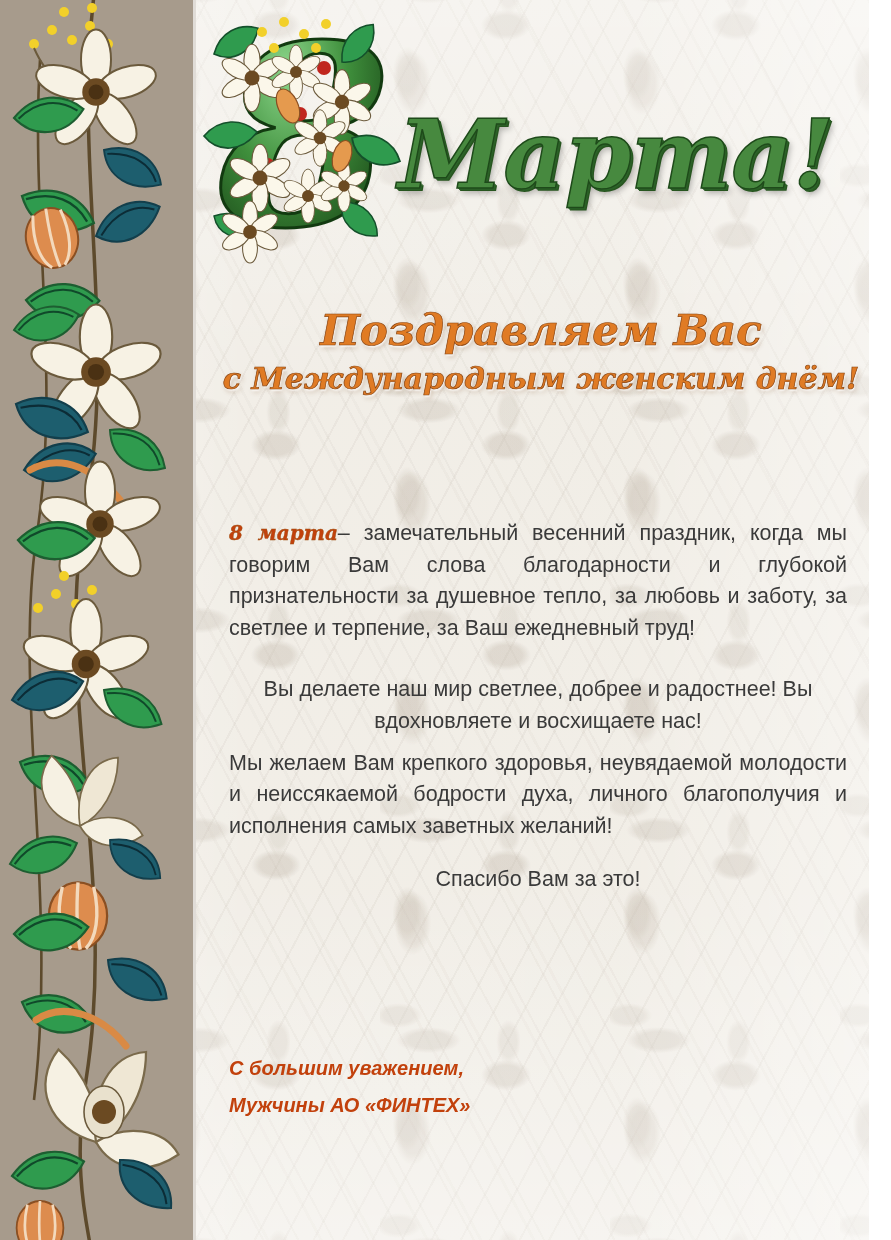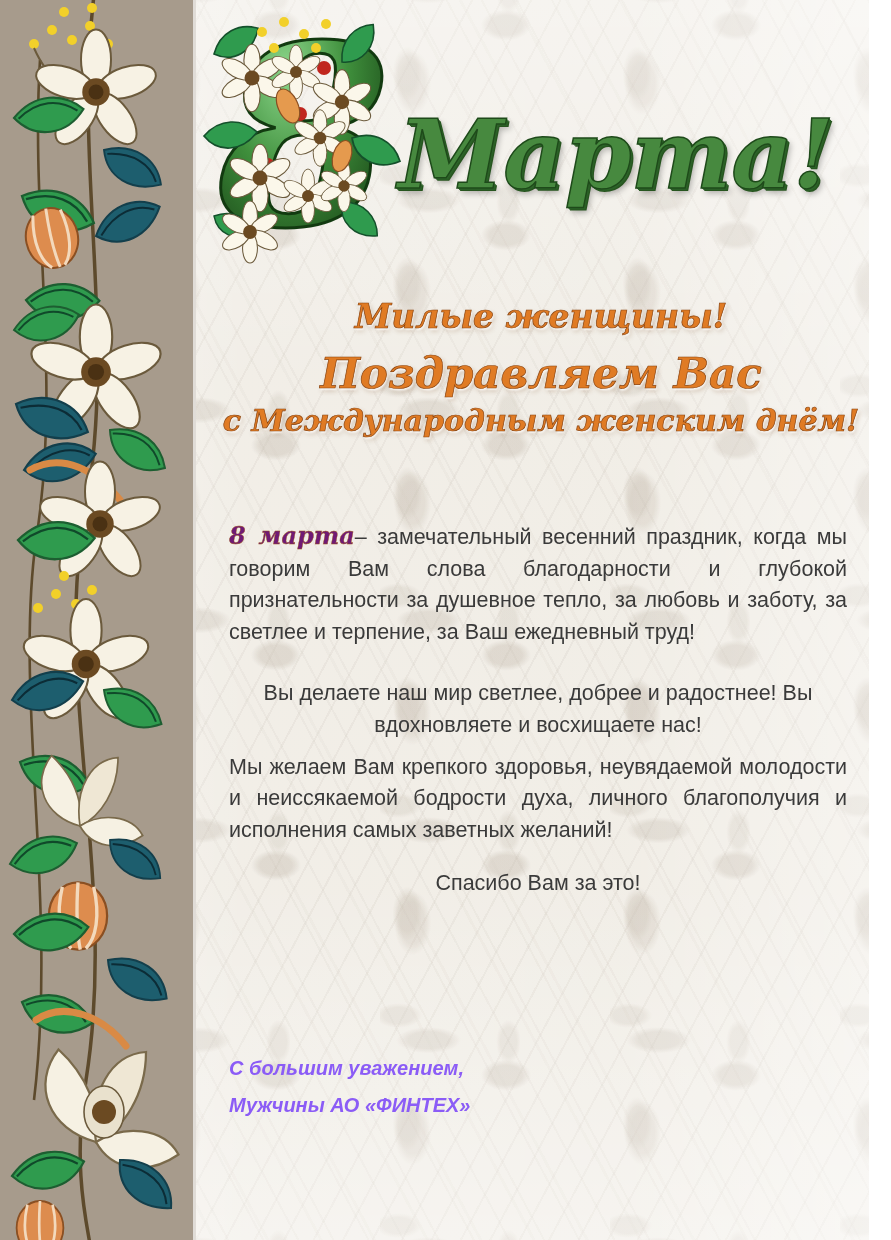--- a/index.html
+++ b/index.html
@@ -136,33 +136,33 @@
   .para {
     margin: 0 0 22px 0;
     text-align: justify;
     text-justify: inter-word;
   }
   .para.nojust { text-align: center; }
   .lead {
     font-family: "DejaVu Serif", serif;
     font-style: italic;
     font-weight: bold;
-    font-size: 24px;
-    color: #701a75;
+    font-size: 20px;
+    color: #c2410c;
     -webkit-text-stroke: 0.4px #9c5214;
   }
   .gap-sm { margin-bottom: 10px; }
   .gap-lg { margin-bottom: 30px; }
 
   .signoff {
     position: absolute;
     left: 229px;
     top: 1050px;
     width: 618px;
-    color: #8b5cf6;
+    color: #c2410c;
     font-size: 20px;
     font-weight: bold;
     font-style: italic;
     line-height: 1.85;
   }
   .signoff div { white-space: nowrap; }
 </style>
 </head>
 <body>
 
@@ -324,21 +324,20 @@
 
         <ellipse cx="96" cy="96" rx="10" ry="18" fill="#e59a4e" stroke="#8a4f22" stroke-width="1.2" transform="rotate(-24 96 96)"></ellipse>
         <ellipse cx="150" cy="146" rx="9" ry="16" fill="#e59a4e" stroke="#8a4f22" stroke-width="1.2" transform="rotate(18 150 146)"></ellipse>
       </svg>
     </div>
 
     <div class="marta">Марта!</div>
   </div>
 
   <div class="greeting">
-    <span class="l1">Милые женщины!</span>
     <span class="l2">Поздравляем Вас</span>
     <span class="l3">с Международным женским днём!</span>
   </div>
 
   <div class="body-copy">
     <p class="para gap-lg">
       <span class="lead">8 марта</span><span>– замечательный весенний праздник, когда мы говорим Вам слова благодарности и глубокой признательности за душевное тепло, за любовь и заботу, за светлее и терпение, за Ваш ежедневный труд!</span>
     </p>
     <p class="para nojust gap-sm">Вы делаете наш мир светлее, добрее и радостнее! Вы вдохновляете и восхищаете нас!</p>
     <p class="para">Мы желаем Вам крепкого здоровья, неувядаемой молодости и неиссякаемой бодрости духа, личного благополучия и исполнения самых заветных желаний!</p>

